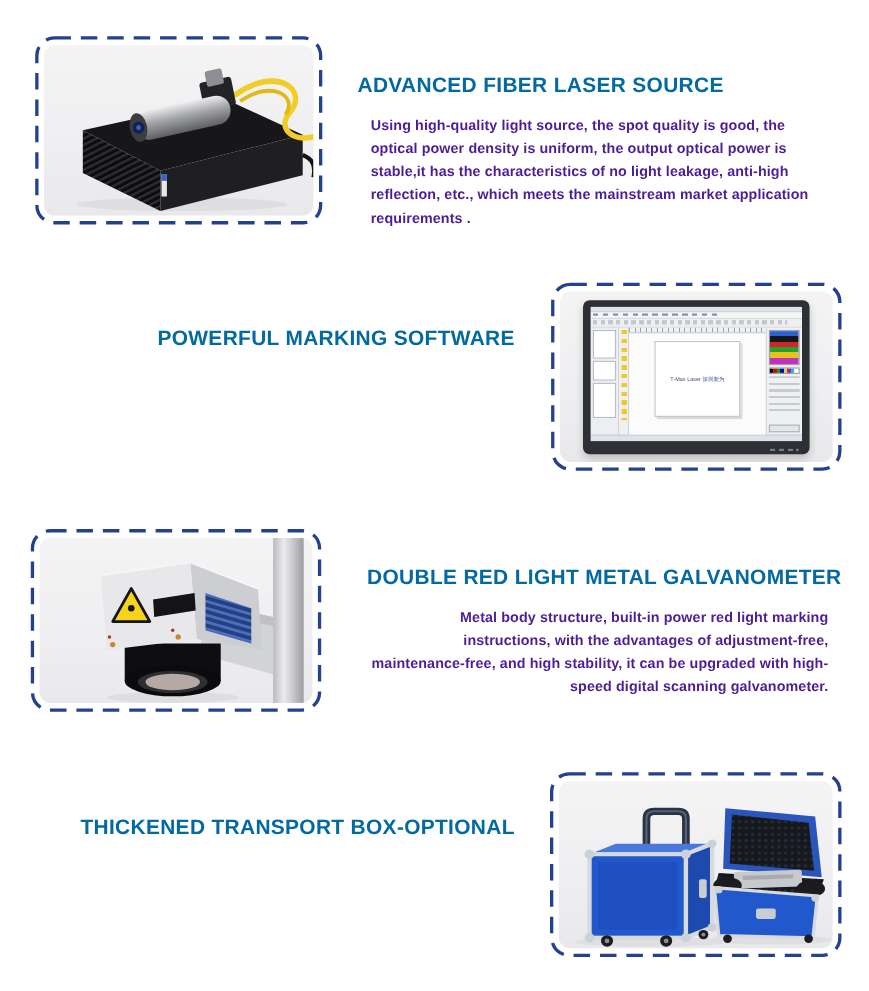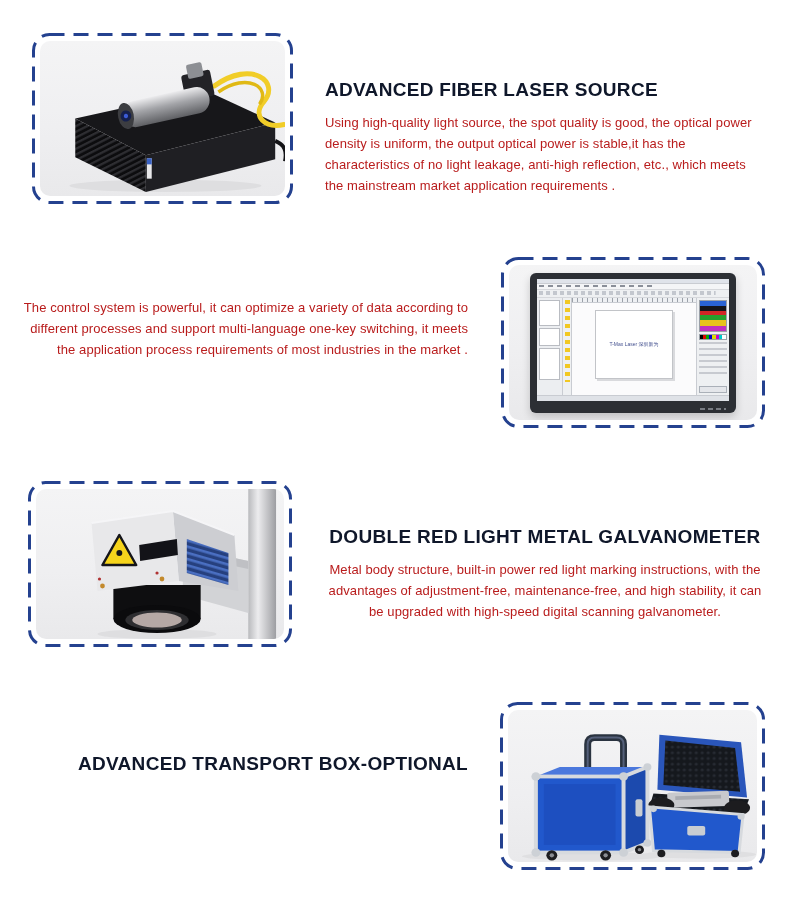--- a/index.html
+++ b/index.html
@@ -15,26 +15,26 @@
     display:flex;align-items:center;justify-content:center;}
   .photo svg{width:100%;height:100%;display:block;}
 
   .box1{left:32px;top:33px;width:261px;height:171px;}
   .box2{left:501px;top:257px;width:264px;height:171px;}
   .box3{left:28px;top:481px;width:264px;height:166px;}
   .box4{left:500px;top:702px;width:265px;height:168px;}
 
   
   .text-block{position:absolute;}
-  .text-block h2{margin:11px 0 10px 0;font-size:19px;line-height:1.25;font-weight:700;
-    color:#0f172a;letter-spacing:0.3px;}
-  .text-block p{margin:0;font-size:13px;line-height:1.63;color:#b91c1c;letter-spacing:0.1px;}
+  .text-block h2{margin:0 0 10px 0;font-size:19px;line-height:1.25;font-weight:700;
+    color:#0369a1;letter-spacing:0.3px;}
+  .text-block p{margin:12px;font-size:13px;line-height:1.63;color:#4c1d95;letter-spacing:0.1px;font-weight:bold;}
   .t1{left:325px;top:67px;width:440px;text-align:left;}
   .t2{left:18px;top:297px;width:450px;text-align:right;}
-  .t3{left:325px;top:514px;width:440px;text-align:center;}
+  .t3{left:325px;top:514px;width:440px;text-align:right;}
   .t4{left:18px;top:741px;width:450px;text-align:right;}
 
   
   .monitor{position:relative;width:206px;height:140px;background:#2c2f34;border-radius:6px;
     box-shadow:0 4px 8px rgba(0,0,0,.18);padding:6px 7px 12px 7px;box-sizing:border-box;}
   .screen{position:relative;width:100%;height:100%;background:#ffffff;overflow:hidden;
     display:flex;flex-direction:column;}
   .m-titlebar{height:4px;background:#dfe3ea;border-bottom:1px solid #c9ccd2;}
   .m-menubar{height:5px;background:#f4f5f7;border-bottom:1px solid #d6d8dc;
     background-image:repeating-linear-gradient(90deg,#8a8f99 0 5px,transparent 5px 9px);
@@ -111,21 +111,21 @@
         </g>
       </svg>
     </div>
   </div>
   <div class="text-block t1">
     <h2>ADVANCED FIBER LASER SOURCE</h2>
     <p>Using high-quality light source, the spot quality is good, the optical power density is uniform, the output optical power is stable,it has the characteristics of no light leakage, anti-high reflection, etc., which meets the mainstream market application requirements .</p>
   </div>
 
   <div class="text-block t2">
-    <p>The control system is powerful, it can optimize a variety of data according to different processes and support multi-language one-key switching, it meets the application process requirements of most industries in the market .</p>
+    <h2>POWERFUL MARKING SOFTWARE</h2>
   </div>
   <div class="photo-box box2">
     <svg class="dash-border">
         <rect></rect>
       </svg>
     <div class="photo">
       <div class="monitor">
         <div class="screen">
           <div class="m-titlebar"></div>
           <div class="m-menubar"></div>
@@ -195,21 +195,21 @@
         <circle cx="122" cy="84" r="1.6" fill="#b03333"></circle>
       </svg>
     </div>
   </div>
   <div class="text-block t3">
     <h2>DOUBLE RED LIGHT METAL GALVANOMETER</h2>
     <p>Metal body structure, built-in power red light marking instructions, with the advantages of adjustment-free, maintenance-free, and high stability, it can be upgraded with high-speed digital scanning galvanometer.</p>
   </div>
 
   <div class="text-block t4">
-    <h2>ADVANCED TRANSPORT BOX-OPTIONAL</h2>
+    <h2>THICKENED TRANSPORT BOX-OPTIONAL</h2>
   </div>
   <div class="photo-box box4">
     <svg class="dash-border">
         <rect></rect>
       </svg>
     <div class="photo">
       <svg viewBox="0 0 250 160" preserveAspectRatio="none">
         <defs>
           <pattern id="foam" width="6" height="6" patternUnits="userSpaceOnUse">
             <rect width="6" height="6" fill="#15181d"></rect>

